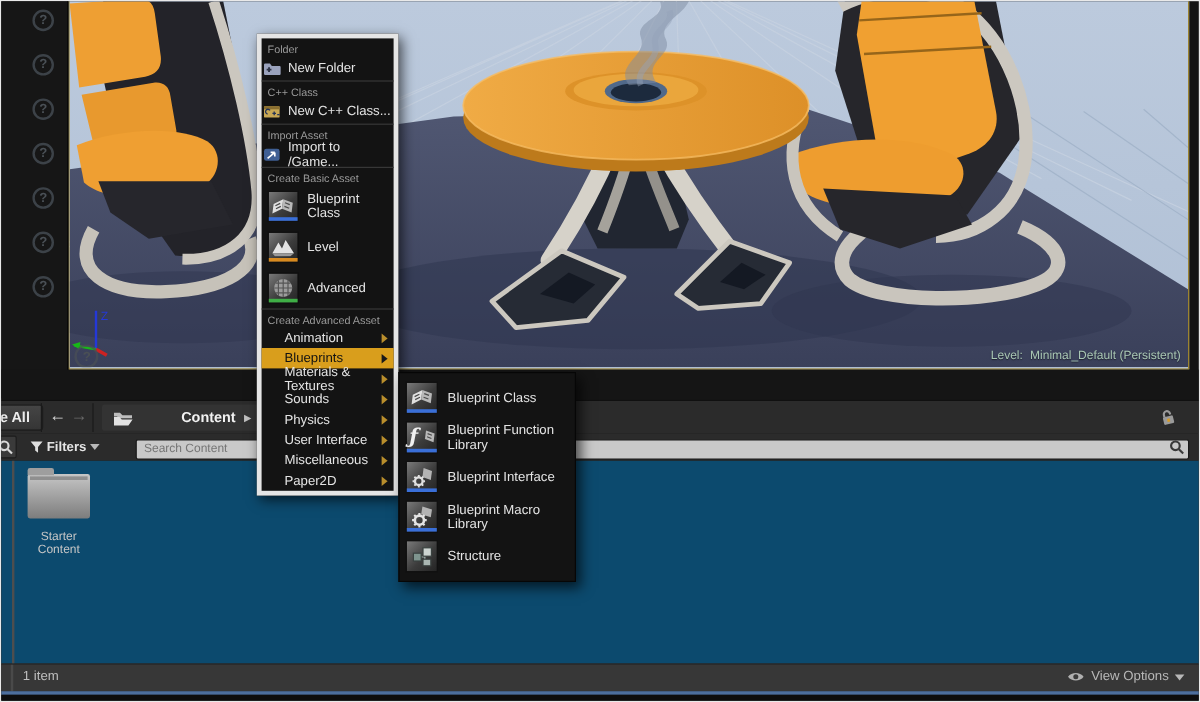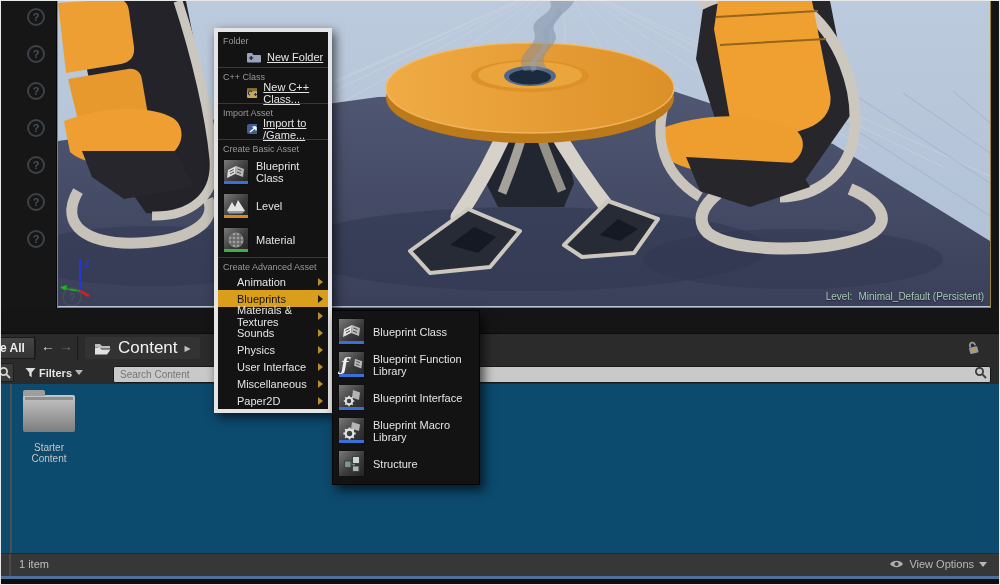--- a/index.html
+++ b/index.html
@@ -29,21 +29,21 @@
   .cb-row1 { left:0; top:332px; width:998px; height:28px; background:#2b2b2b; border-top:1px solid #0a0a0a; }
   .cb-row1 .save-all { position:absolute; left:-16px; top:3px; height:22px; padding:0 10px 0 14px;
        background:linear-gradient(#454545,#353535); border:1px solid #1c1c1c; border-radius:3px;
        color:#ececec; font-size:12px; font-weight:bold; line-height:20px; }
   .v-div { position:absolute; top:2px; width:1px; height:24px; background:#1a1a1a; }
   .nav-arrow { position:absolute; top:4px; font-size:14px; font-weight:bold; cursor:default; }
   .nav-back { left:40px; color:#d8d8d8; }
   .nav-fwd  { left:58px; color:#6a6a6a; }
   .breadcrumb { position:absolute; left:84px; top:3px; height:22px; display:flex; align-items:center;
        gap:7px; padding:0 9px; background:#333333; border-radius:2px; }
-  .breadcrumb .crumb { color:#f2f2f2; font-size:17px; font-weight:normal; }
+  .breadcrumb .crumb { color:#f2f2f2; font-size:12px; font-weight:bold;margin-left:33px; }
   .breadcrumb .expand { color:#c0c0c0; font-size:8px; }
   .lock { position:absolute; right:18px; top:6px; }
 
   
   .cb-row2 { left:0; top:360px; width:998px; height:23px; background:#2b2b2b; }
   .mag-btn { position:absolute; left:-7px; top:2px; width:20px; height:19px; background:#3a3a3a;
              border:1px solid #1d1d1d; border-radius:2px; display:flex; align-items:center; justify-content:center; }
   .filters { position:absolute; left:24px; top:3px; height:17px; display:flex; align-items:center; gap:3px; }
   .filters .lbl { color:#e4e4e4; font-size:11px; font-weight:bold; }
   .caret-down { width:0; height:0; border-left:4px solid transparent; border-right:4px solid transparent;
@@ -77,21 +77,21 @@
   .bottom-blue { left:0; top:575px; width:998px; height:3px; background:var(--bottom-line,#4d6f9e); }
   .bottom-dark { left:0; top:578px; width:998px; height:5px; background:#0e0e0e; }
 
   
   .context-menu { left:213px; top:27px; width:118px; background:#131313; border:4px solid #e5e5e5;
         box-shadow:3px 4px 10px rgba(0,0,0,.65); z-index:20; padding-top:2px; }
   .menu-section { border-top:1px solid #373737; }
   .menu-section:first-child { border-top:none; }
   .menu-header { height:15px; padding:4px 0 0 5px; font-size:9px; color:#9a9a9a; line-height:10px; }
   .menu-section:first-child .menu-header { height:13px; padding-top:2px; }
-  .mi-small { height:20px; display:flex; align-items:center; padding-left:28px; color:#e4e4e4; font-size:11px; gap:6px;text-decoration:underline; }
+  .mi-small { height:20px; display:flex; align-items:center; padding-left:1px; color:#e4e4e4; font-size:11px; gap:6px; }
   .mi-big { height:34px; display:flex; align-items:center; padding-left:5px; color:#e4e4e4; font-size:11px; gap:7px; }
   .big-icon { width:26px; height:26px; position:relative; flex:0 0 26px;
         background:linear-gradient(135deg,#7a7a7a 0%,#3c3c3c 55%,#242424 100%);
         border:1px solid #101010; display:flex; align-items:center; justify-content:center; }
   .big-icon .bar { position:absolute; left:0; right:0; bottom:0; height:3px; }
   .mi-adv { height:17px; display:flex; align-items:center; padding:0 5px 0 19px; color:#e4e4e4; font-size:11px; position:relative; }
   .mi-adv .arr { position:absolute; right:5px; width:0; height:0; border-top:4px solid transparent;
         border-bottom:4px solid transparent; border-left:5px solid #b98e2c; }
   .mi-adv.selected { background:var(--menu-highlight,#d99e1c); color:#121212; }
   .mi-adv.selected .arr { border-left-color:#1a1a1a; }
@@ -354,21 +354,21 @@
         <span>Level</span>
       </div>
       <div class="mi-big">
         <span class="big-icon">
           <svg width="18" height="18">
               <circle cx="9" cy="9" r="7.5" fill="#9c9c9c"></circle>
             <path d="M1.5,9 h15 M9,1.5 v15 M3,5 h12 M3,13 h12 M5,2.5 v13 M13,2.5 v13" stroke="#555" stroke-width="1"></path>
             </svg>
           <span class="bar" style="background:var(--material-green,#3fae46)"></span>
         </span>
-        <span>Material</span>
+        <span>Advanced</span>
       </div>
     </div>
     <div class="menu-section">
       <div class="menu-header">Create Advanced Asset</div>
       <div class="mi-adv">
           <span>Animation</span>
           <span class="arr"></span>
         </div>
       <div class="mi-adv selected">
           <span>Blueprints</span>

